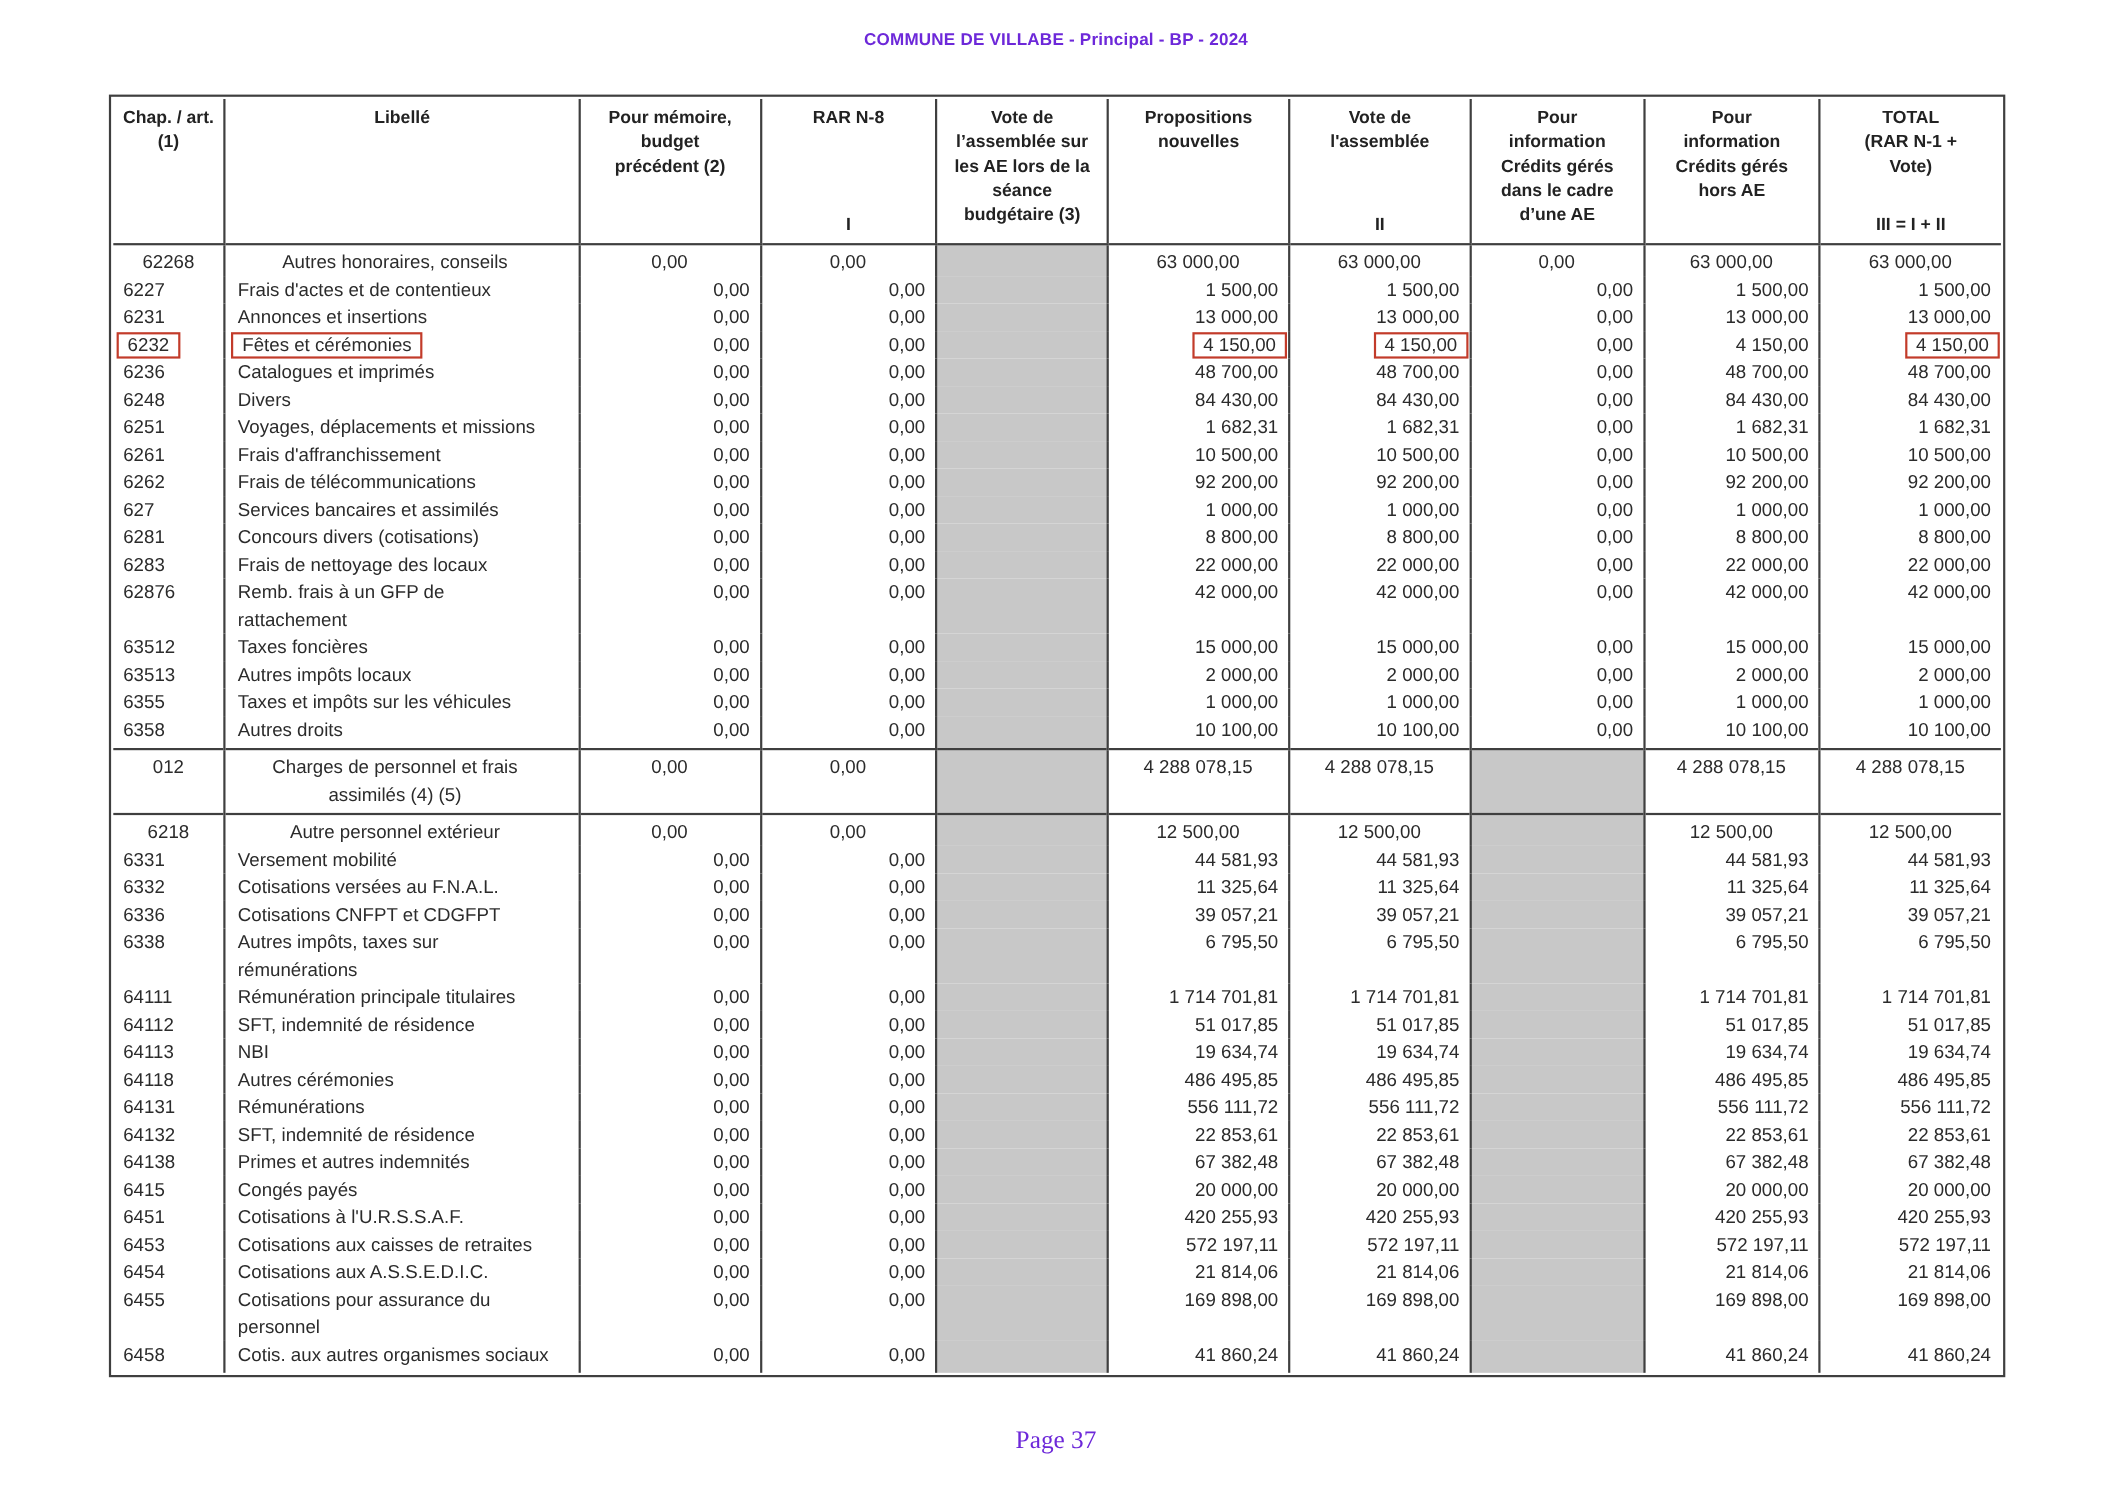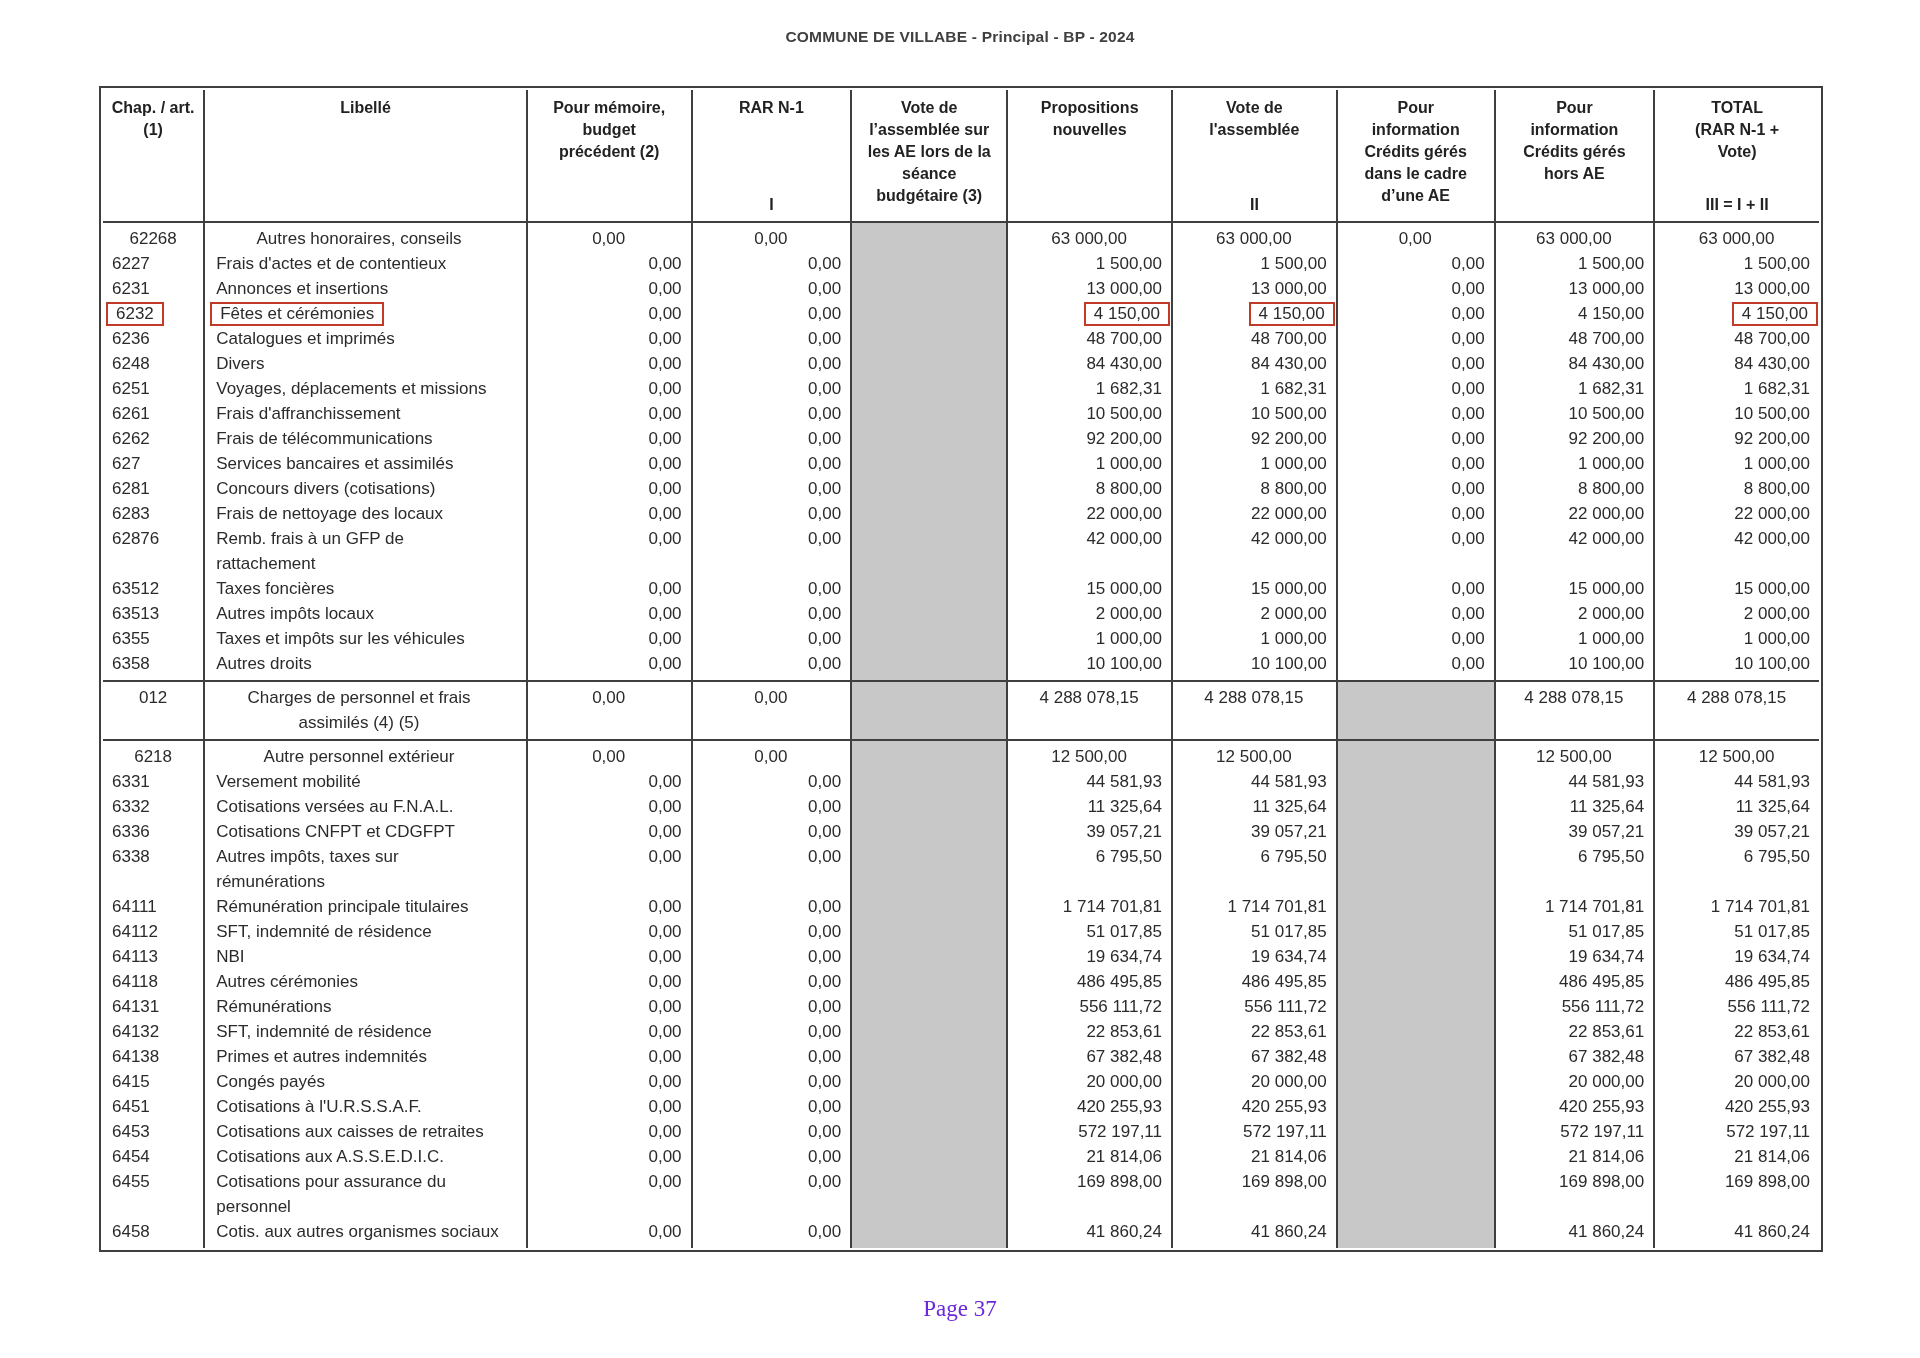--- a/index.html
+++ b/index.html
@@ -12,21 +12,21 @@
   body{
     width:1920px;height:1358px;
     background:#ffffff;
     font-family:"Liberation Sans",sans-serif;
     color:#2b2b2b;
     position:relative;
   }
   .page-title{
     position:absolute;top:28px;left:0;right:0;
     text-align:center;
-    font-size:15.5px;font-weight:bold;color:#404040;
+    font-size:15.5px;font-weight:bold;color:#6d28d9;
     letter-spacing:.2px;
   }
   .table-outer{
     position:absolute;left:99px;top:86px;width:1724px;
     border:2px solid var(--grid);
     padding:2px;
     background:#fff;
   }
   table{
     width:100%;
@@ -109,21 +109,21 @@
           </th>
           <th>
             <div class="hcell">
               <div class="hlabel">Pour mémoire,
 budget
 précédent (2)</div>
             </div>
           </th>
           <th>
             <div class="hcell">
-              <div class="hlabel">RAR N-1</div>
+              <div class="hlabel">RAR N-8</div>
               <div class="hsub">I</div>
             </div>
           </th>
           <th>
             <div class="hcell">
               <div class="hlabel">Vote de
 l’assemblée sur
 les AE lors de la
 séance
 budgétaire (3)</div>

